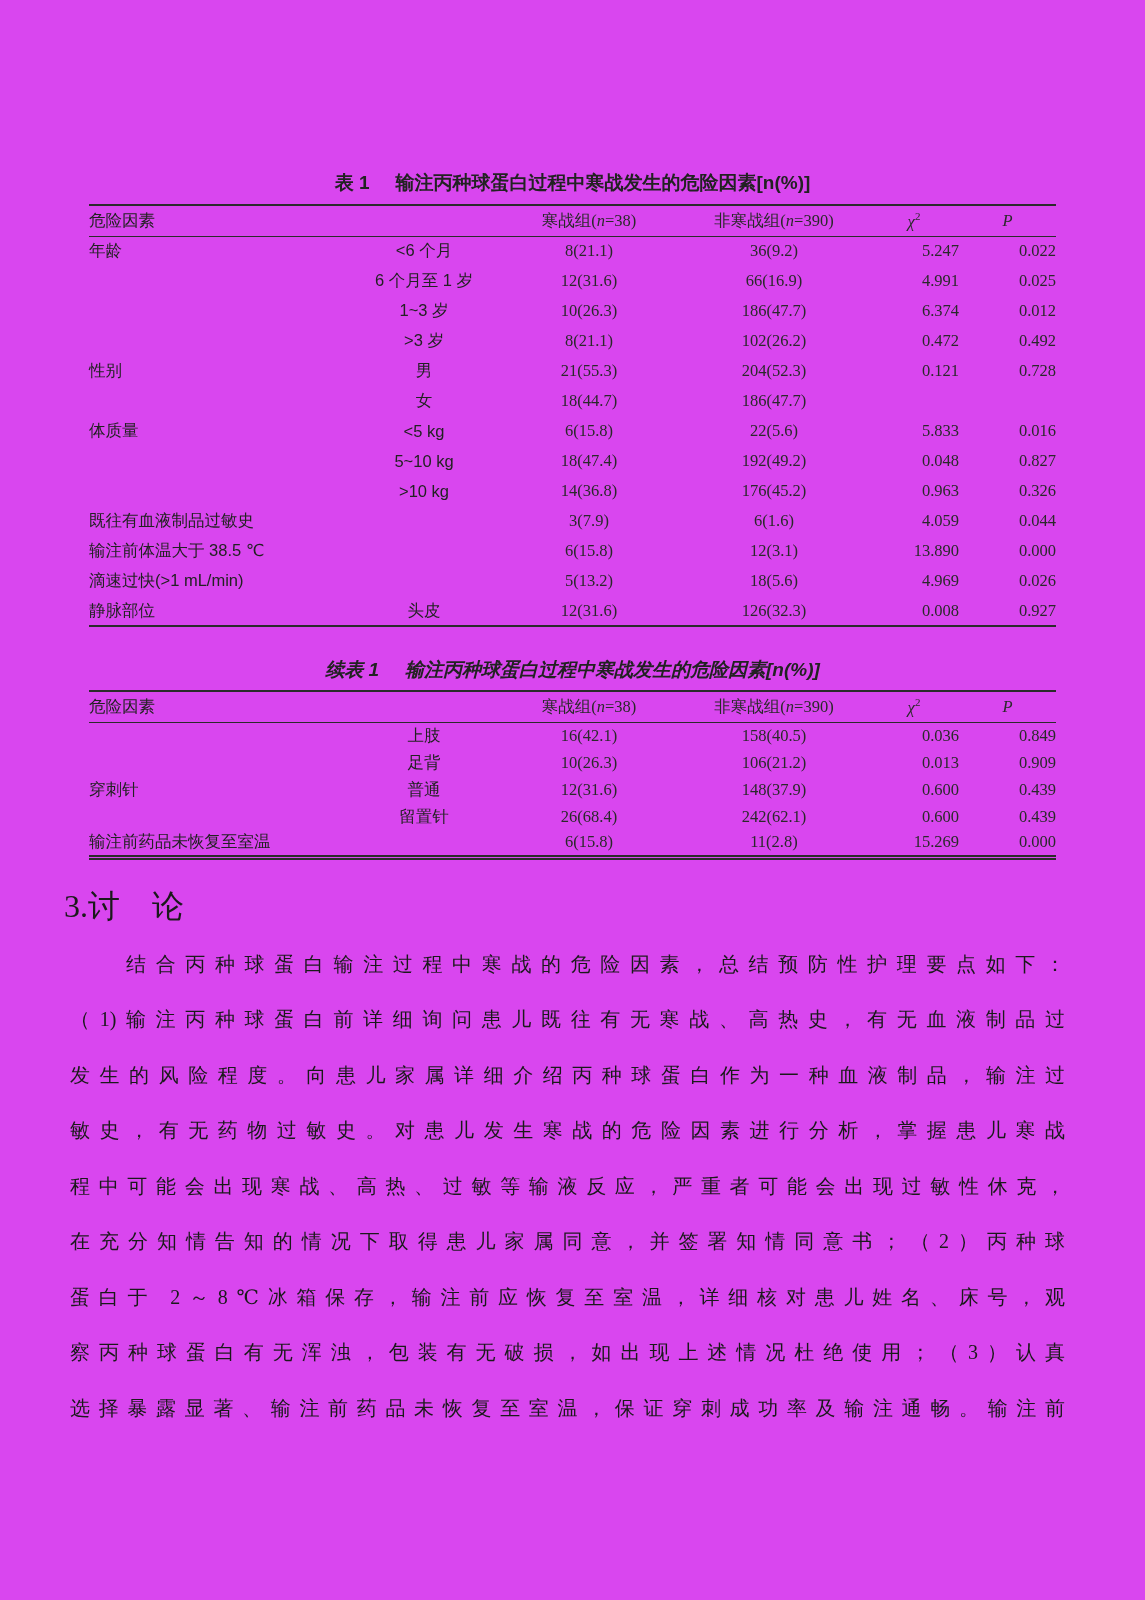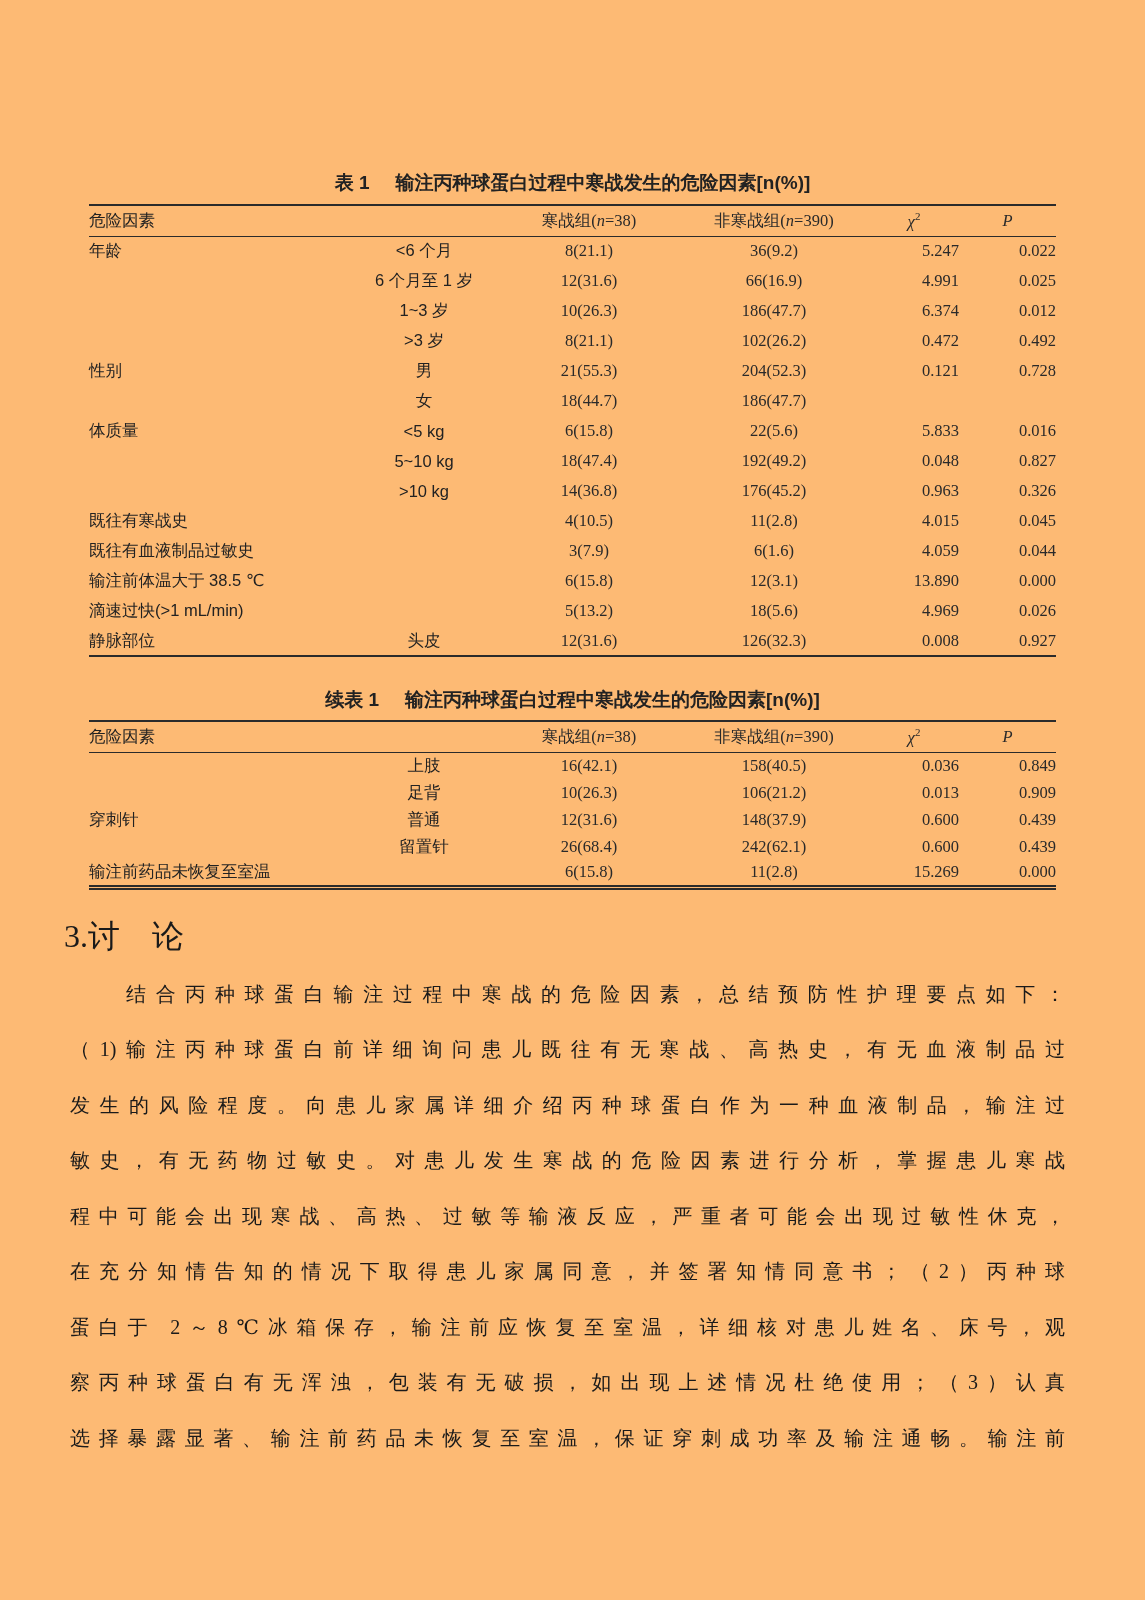--- a/index.html
+++ b/index.html
@@ -6,37 +6,37 @@
   body {
     width: 1145px;
     background: #ffffff;
     font-family: "Liberation Serif", "DejaVu Serif", serif;
     color: #1f1f1f;
   }
   .page {
     position: relative;
     width: 1145px;
     height: 1600px;
-    background: #fdba74;
+    background: #d946ef;
     overflow: hidden;
   }
   
   .caption {
     width: 967px;
     margin: 0 auto;
     text-align: center;
     font-family: "Liberation Sans", "DejaVu Sans", sans-serif;
     font-weight: 700;
     font-size: 19px;
     line-height: 26px;
     color: #222;
   }
   .caption .cap-label { margin-right: 26px; }
   .caption-1 { padding-top: 170px; }
-  .caption-2 { margin-top: 30px; }
+  .caption-2 { margin-top: 30px; font-style: italic; }
   
   table.risk-table {
     width: 967px;
     margin: 8px auto 0 auto;
     border-collapse: collapse;
     table-layout: fixed;
     border-top: 2.5px solid #2b2b2b;
     border-bottom: 2.5px solid #2b2b2b;
     font-size: 16.5px;
     color: #2a2a2a;
@@ -203,28 +203,20 @@
 
         <tr>
           <td class="cell-factor"></td>
           <td class="cell-sub">&gt;10 kg</td>
           <td class="cell-g1">14(36.8)</td>
           <td class="cell-g2">176(45.2)</td>
           <td class="cell-chi">0.963</td>
           <td class="cell-p">0.326</td>
         </tr>
 
-        <tr>
-          <td class="cell-factor">既往有寒战史</td>
-          <td class="cell-sub"></td>
-          <td class="cell-g1">4(10.5)</td>
-          <td class="cell-g2">11(2.8)</td>
-          <td class="cell-chi">4.015</td>
-          <td class="cell-p">0.045</td>
-        </tr>
 
         <tr>
           <td class="cell-factor">既往有血液制品过敏史</td>
           <td class="cell-sub"></td>
           <td class="cell-g1">3(7.9)</td>
           <td class="cell-g2">6(1.6)</td>
           <td class="cell-chi">4.059</td>
           <td class="cell-p">0.044</td>
         </tr>
 

